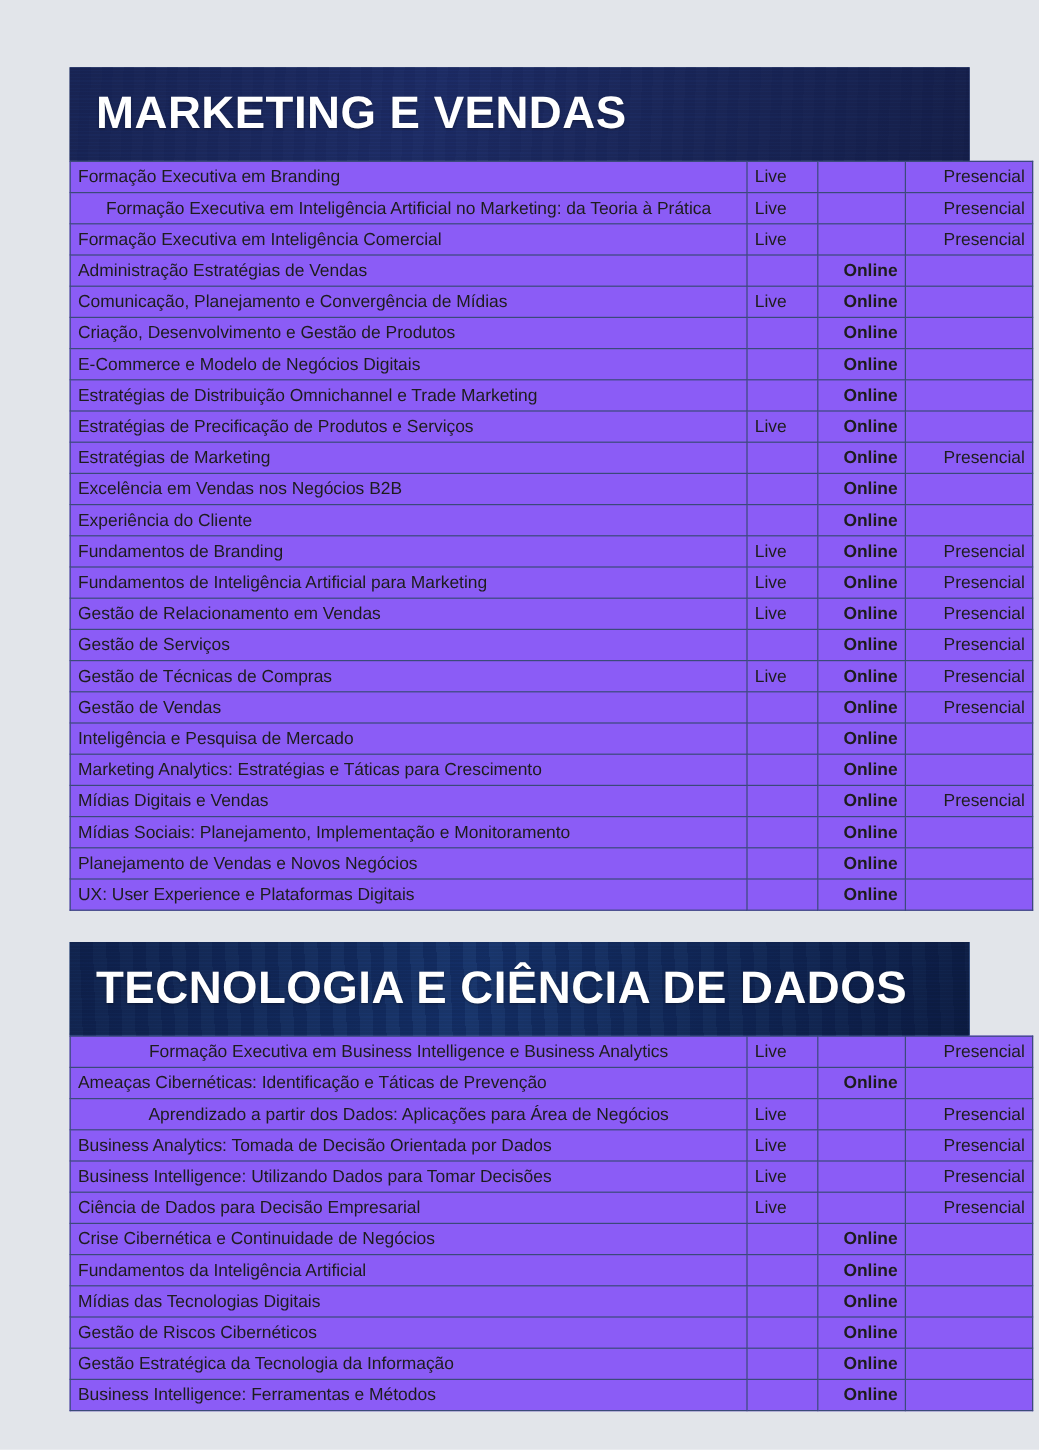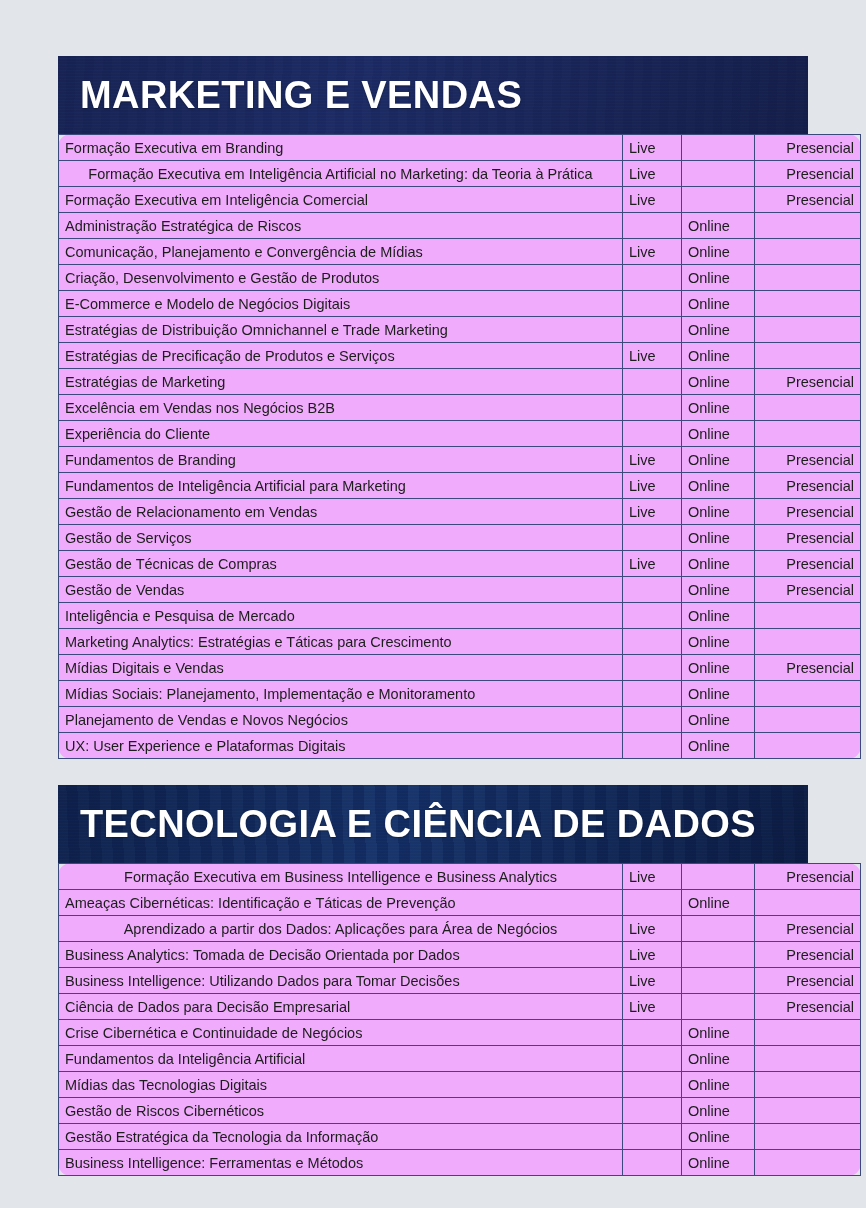--- a/index.html
+++ b/index.html
@@ -63,37 +63,36 @@
     color: #ffffff;
     font-size: 38px;
     font-weight: bold;
     letter-spacing: 0.4px;
     white-space: nowrap;
     text-shadow: 0 1px 2px rgba(0,0,0,0.35);
   }
   table.course-table {
     width: 100%;
     border-collapse: collapse;
-    background: #f0abfc;
+    background: #8b5cf6;
     table-layout: fixed;
-    border-radius: 13px;
   }
   table.course-table td {
     border: 1px solid #3b4a7a;
     height: 25px;
     padding: 0 6px;
     font-size: 14.5px;
     color: #1d1d1d;
     vertical-align: middle;
     overflow: hidden;
     white-space: nowrap;
   }
   td.col-name { width: 551px; }
   td.col-live { width: 46px; text-align: left; }
-  td.col-online { width: 60px; text-align: left; }
+  td.col-online { width: 60px; text-align: right; font-weight: bold; }
   td.col-presencial { width: 93px; text-align: right; }
   td.small {
     font-size: 11.5px;
     text-align: center;
   }
 </style>
 </head>
 <body>
 
 <div class="page">
@@ -118,21 +117,21 @@
               <td class="col-online"></td>
               <td class="col-presencial">Presencial</td>
             </tr>
             <tr>
               <td class="col-name">Formação Executiva em Inteligência Comercial</td>
               <td class="col-live">Live</td>
               <td class="col-online"></td>
               <td class="col-presencial">Presencial</td>
             </tr>
             <tr>
-              <td class="col-name">Administração Estratégica de Riscos</td>
+              <td class="col-name">Administração Estratégias de Vendas</td>
               <td class="col-live"></td>
               <td class="col-online">Online</td>
               <td class="col-presencial"></td>
             </tr>
             <tr>
               <td class="col-name">Comunicação, Planejamento e Convergência de Mídias</td>
               <td class="col-live">Live</td>
               <td class="col-online">Online</td>
               <td class="col-presencial"></td>
             </tr>

